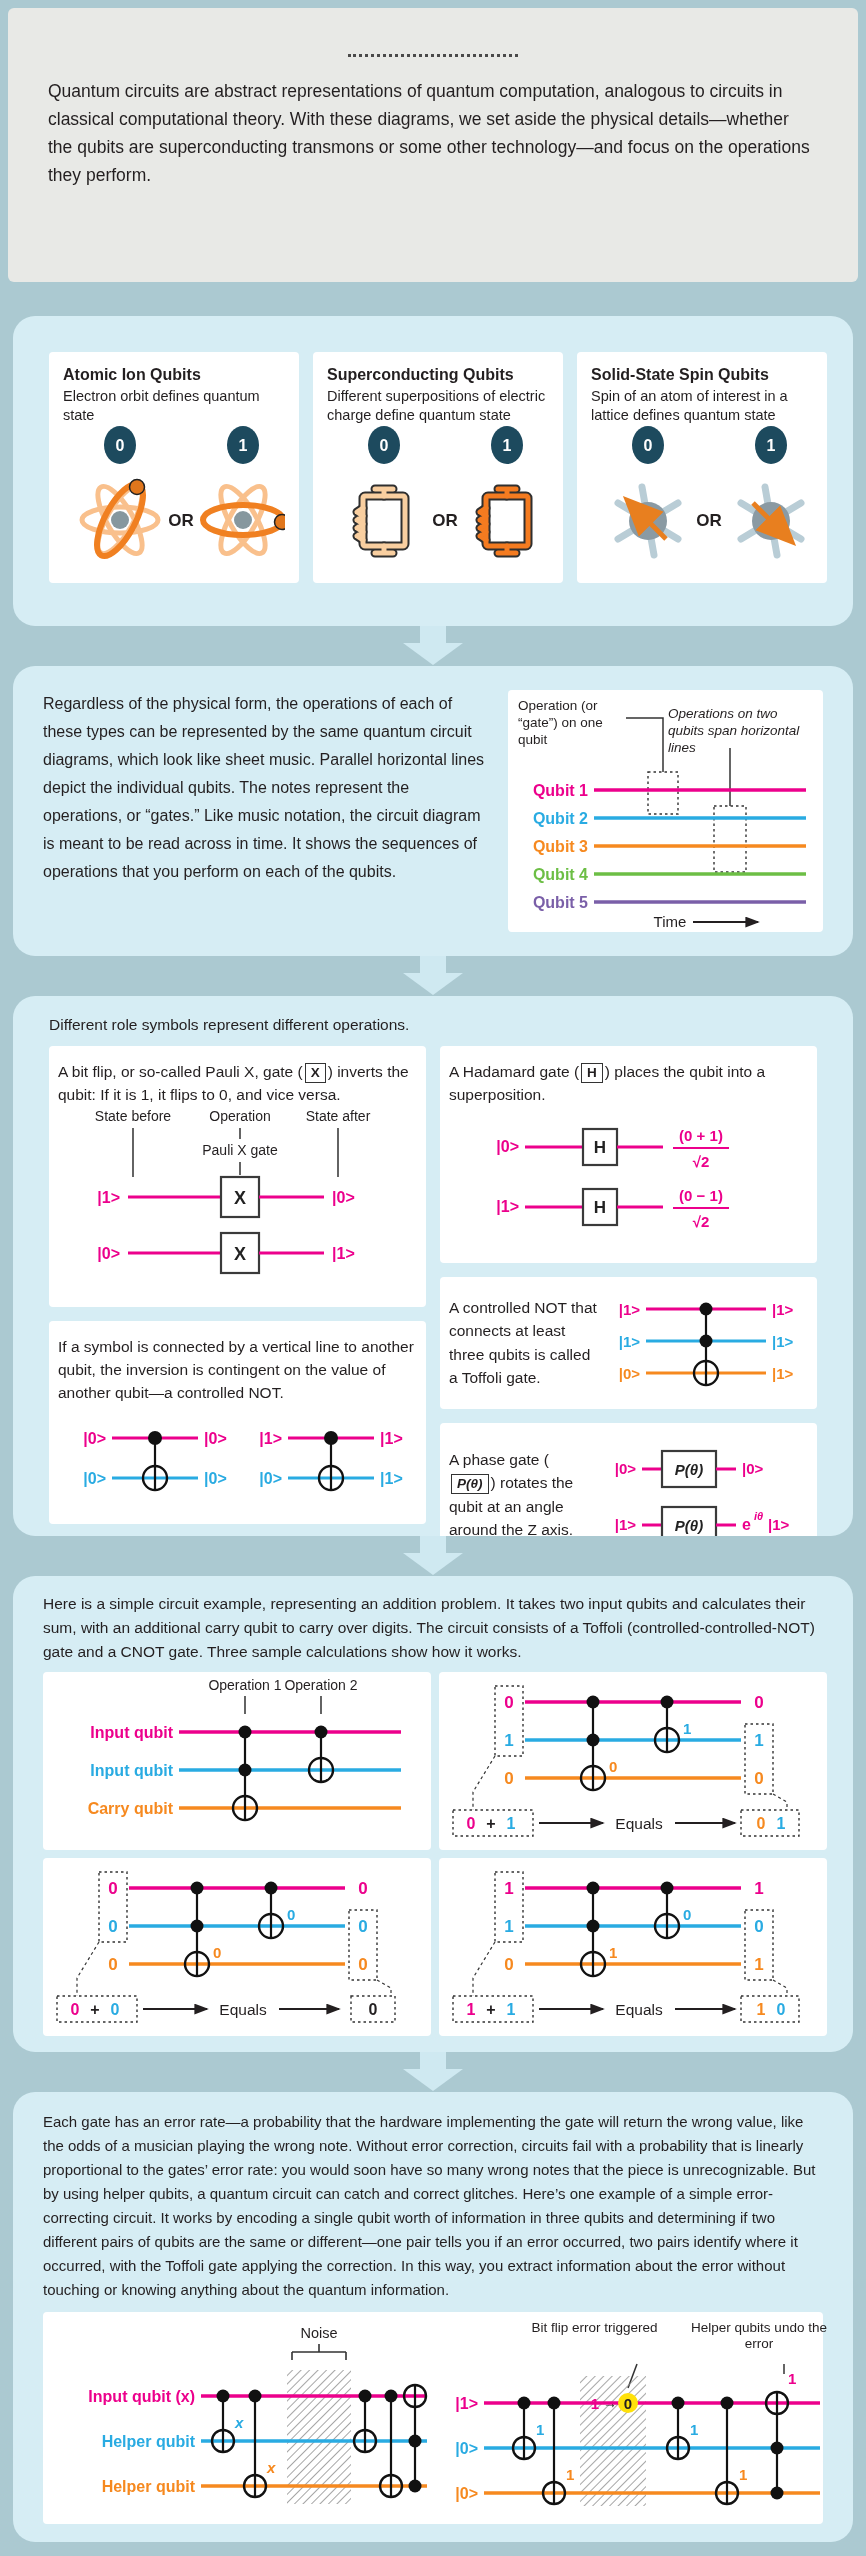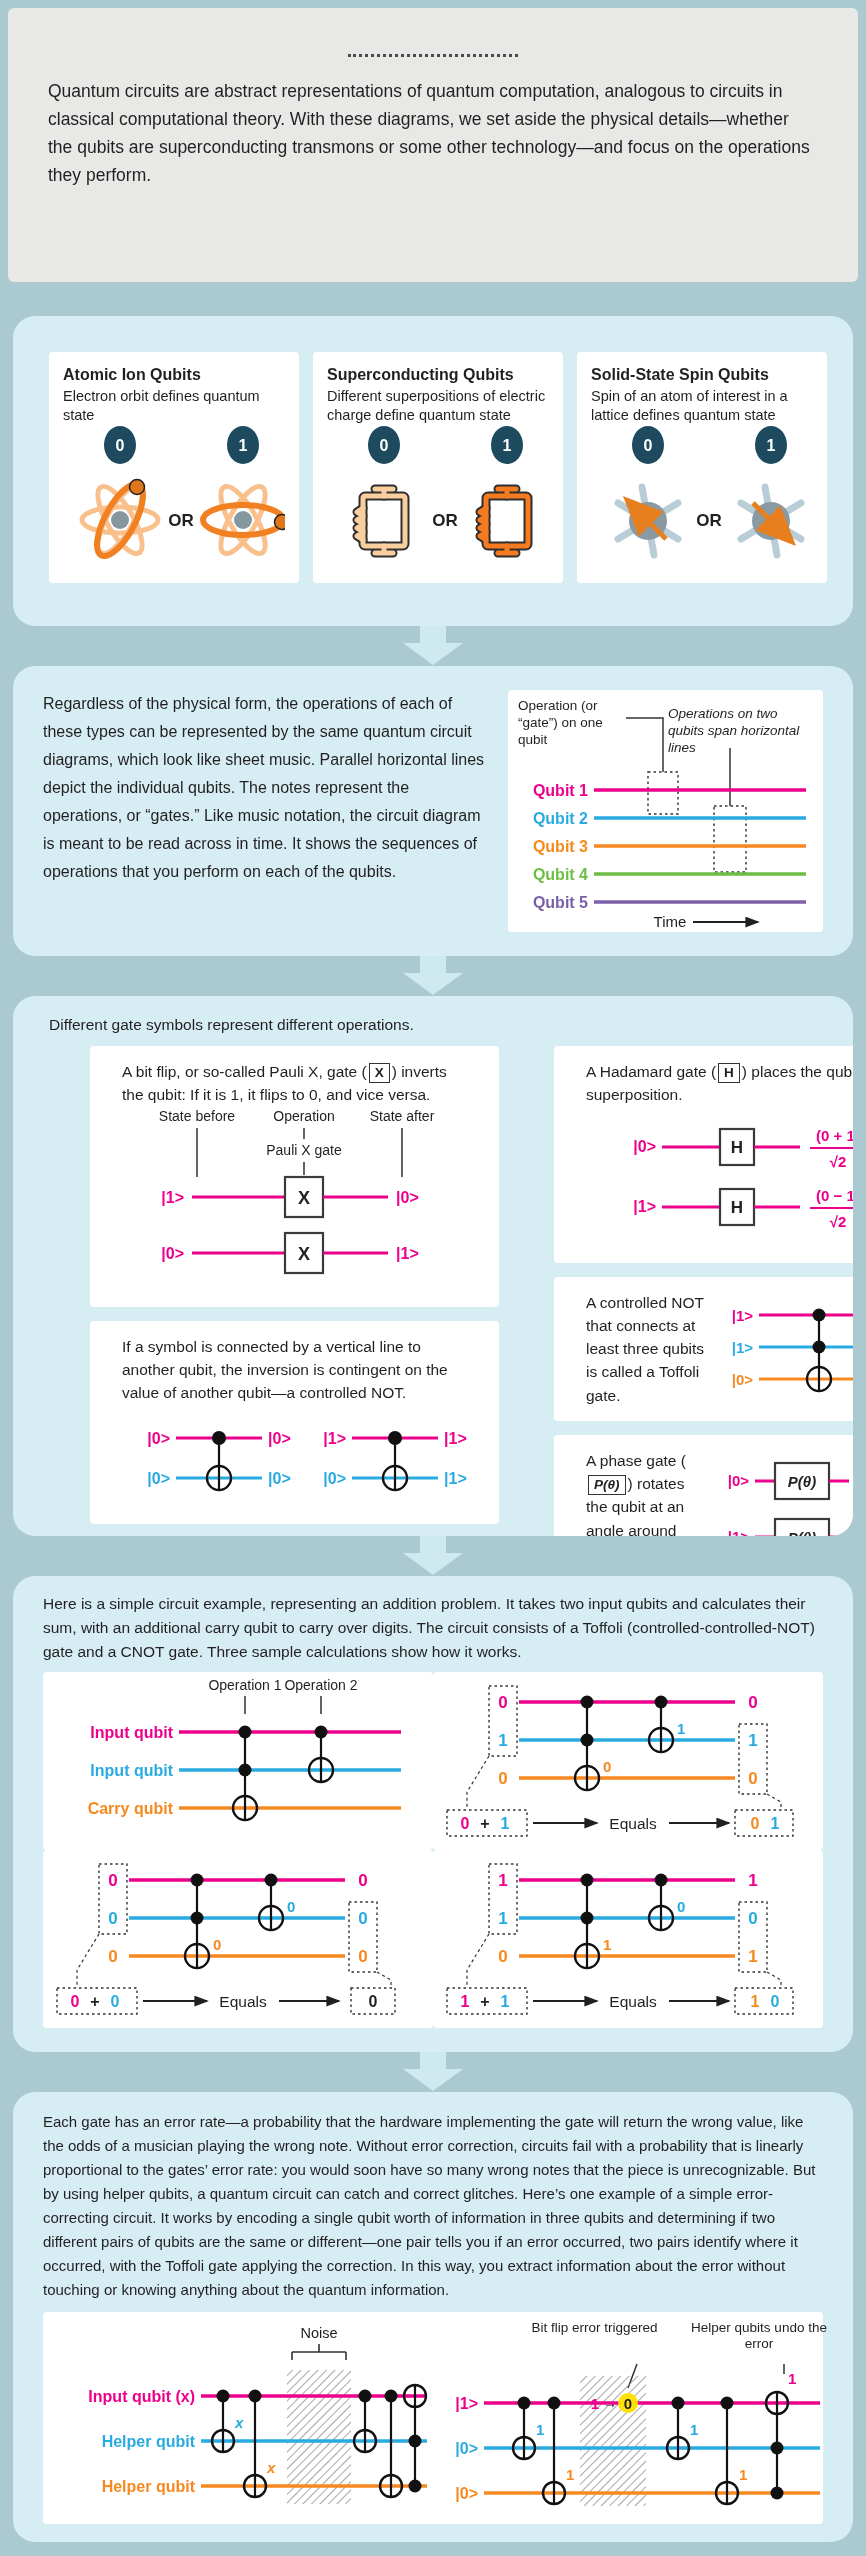--- a/index.html
+++ b/index.html
@@ -24,30 +24,30 @@
   
   .p2{height:290px;padding:24px 30px;display:flex;gap:20px;}
   .p2-text{width:445px;font-size:16px;line-height:1.75;margin:0;}
   .sheet-card{width:315px;height:242px;position:relative;padding:0;}
   .sheet-note{position:absolute;font-size:13.5px;line-height:1.25;}
   
   .p3{height:540px;padding:20px 36px;}
   .p3-header{font-size:15.5px;margin:0 0 12px;}
   .p3-grid{display:flex;gap:14px;}
   .p3-col{flex:1;display:flex;flex-direction:column;gap:14px;}
-  .gate-card{padding:14px 32px;margin-left:41px;}
+  .gate-card{padding:14px 9px;}
   .gate-text{font-size:15.5px;line-height:1.5;margin:0;}
   .gate-chip{display:inline-block;border:1.7px solid #333;padding:0px 5px;font-weight:bold;font-size:13.5px;margin:0 2px;line-height:1.3;}
   .gate-chip.it{font-style:italic;}
   .hflex{display:flex;align-items:center;gap:8px;}
   .hflex .gate-text{flex:1;}
   
   .p4{height:476px;padding:16px 30px;}
   .p4-intro{font-size:15.5px;line-height:1.55;margin:0 0 8px;}
-  .p4-grid{display:grid;grid-template-columns:1fr 1fr;gap:0;}
+  .p4-grid{display:grid;grid-template-columns:1fr 1fr;gap:8px;}
   .p4-card{padding:4px 6px;}
   
   .p5{height:450px;padding:18px 30px;}
   .p5-text{font-size:15px;line-height:1.6;margin:0 0 10px;}
   .err-card{display:flex;padding:6px 4px;}
   .err-circ{position:relative;}
   .err-note{position:absolute;font-size:13.5px;line-height:1.2;text-align:center;}
   svg text{font-family:"Liberation Sans",sans-serif;}
 </style>
 </head>
@@ -194,21 +194,21 @@
         <line x1="185" y1="232" x2="250" y2="232" stroke="#231f20" stroke-width="1.8" marker-end="url(#arr)"></line>
       </svg>
       <div class="sheet-note" style="left:10px;top:8px;width:108px;">Operation (or “gate”) on one qubit</div>
       <div class="sheet-note" style="left:160px;top:16px;width:146px;font-style:italic;">Operations on two qubits span horizontal lines</div>
     </div>
   </div>
 
   <div class="flow-arrow"></div>
 
   <div class="panel p3">
-    <p class="p3-header">Different gate symbols represent different operations.</p>
+    <p class="p3-header">Different role symbols represent different operations.</p>
     <div class="p3-grid">
       <div class="p3-col">
 
         <div class="card gate-card">
           <p class="gate-text"><span>A bit flip, or so-called Pauli X, gate (</span><span class="gate-chip">X</span><span>) inverts the qubit: If it is 1, it flips to 0, and vice versa.</span></p>
           <svg width="345" height="182" viewBox="0 0 345 182">
             <text x="75" y="14" font-size="14" text-anchor="middle" fill="#231f20">State before</text>
             <text x="182" y="14" font-size="14" text-anchor="middle" fill="#231f20">Operation</text>
             <text x="280" y="14" font-size="14" text-anchor="middle" fill="#231f20">State after</text>
             <line x1="75" y1="21" x2="75" y2="70" stroke="#222" stroke-width="1.4"></line>

